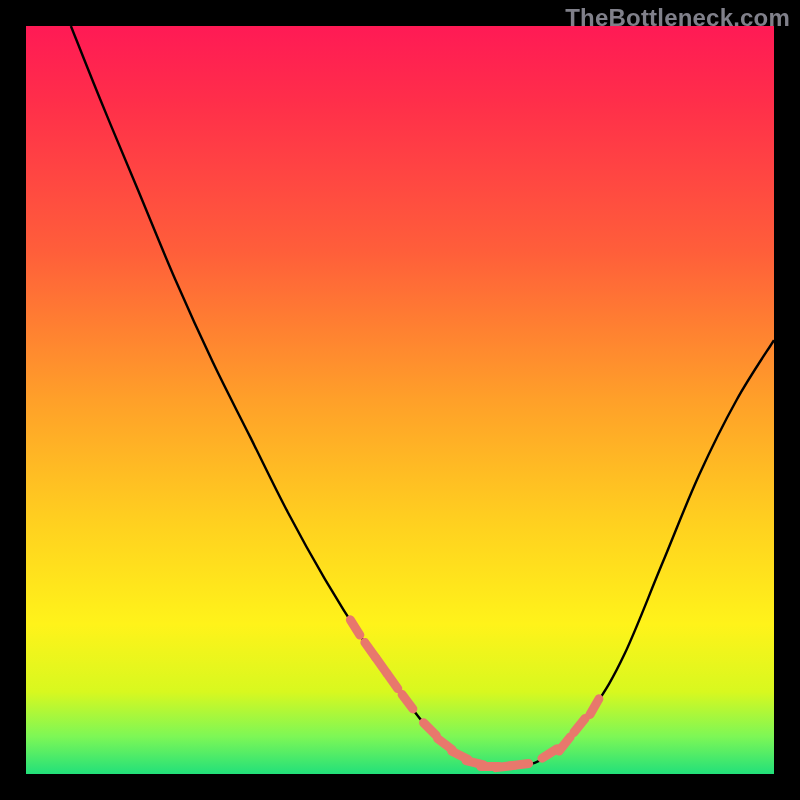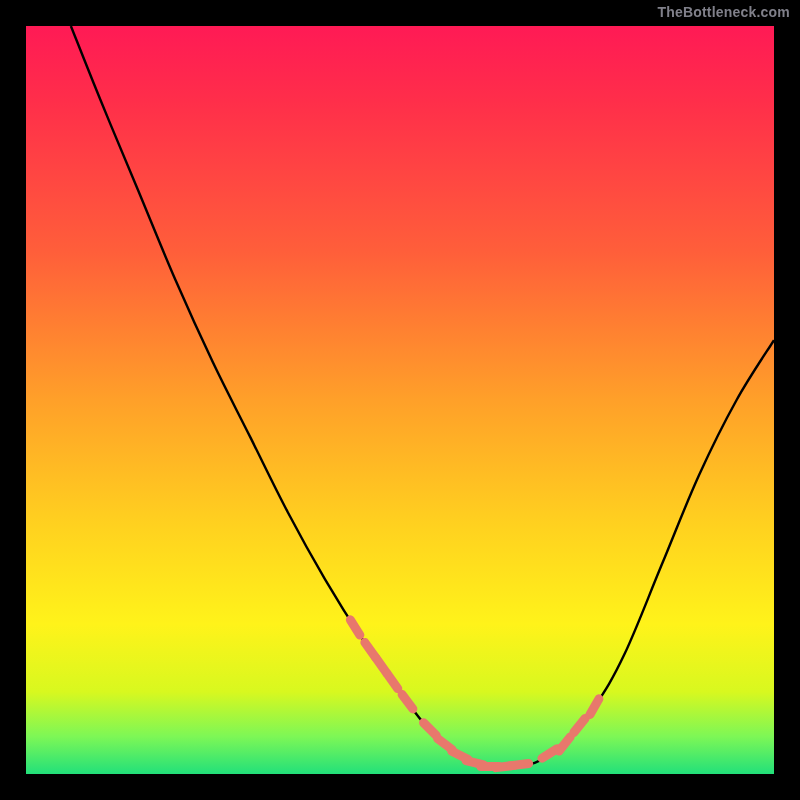--- a/index.html
+++ b/index.html
@@ -41,21 +41,21 @@
     left: 0;
     top: 0;
     width: 748px;
     height: 748px;
   }
   .watermark {
     position: absolute;
     top: 4px;
     right: 10px;
     font-family: Arial, Helvetica, sans-serif;
-    font-size: 14px;
+    font-size: 24px;
     font-weight: 600;
     color: #80808a;
     letter-spacing: 0.2px;
     pointer-events: none;
   }
 </style>
 </head>
 <body>
 
 <div class="stage">

